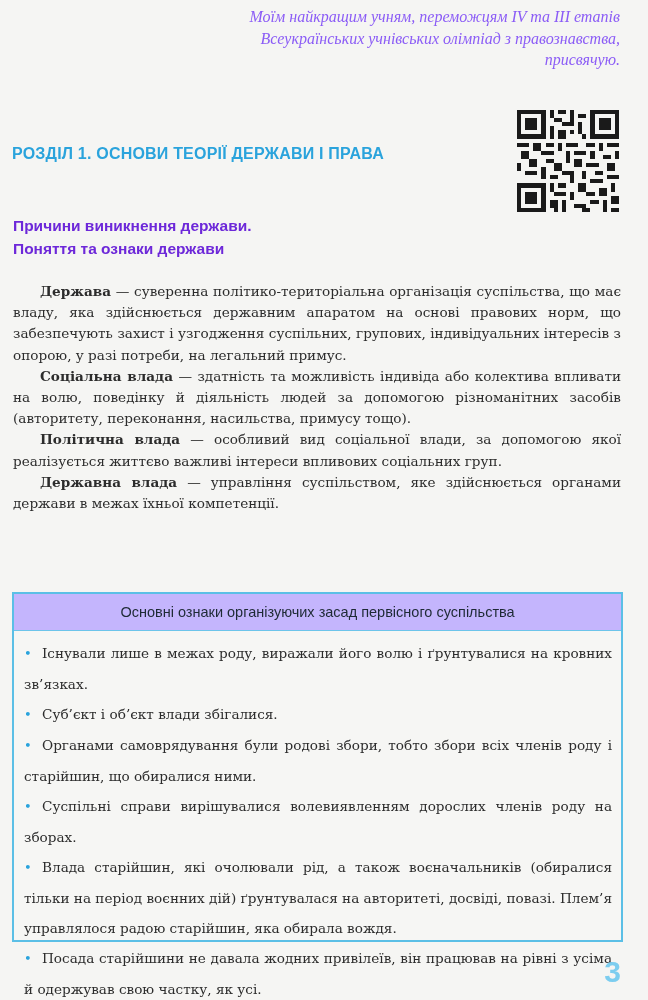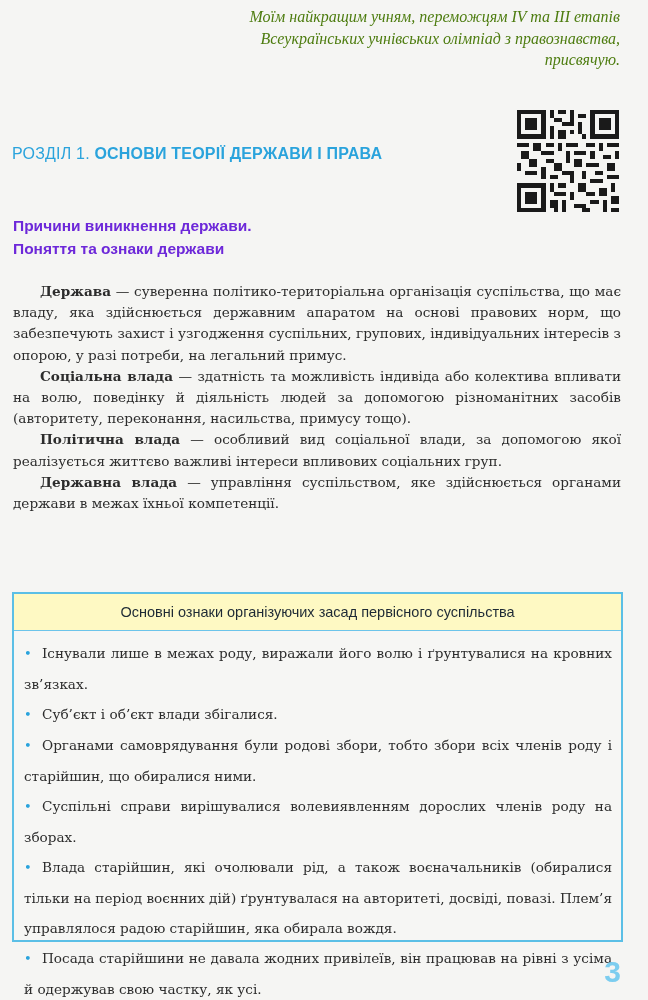--- a/index.html
+++ b/index.html
@@ -11,32 +11,32 @@
     font-family: "DejaVu Serif", "Liberation Serif", serif;
     color: #2a2a2a;
   }
   .dedication {
     position: absolute; right: 28px; top: 6px;
     text-align: right;
     font-family: "Liberation Serif", serif;
     font-style: italic;
     font-size: 16px;
     line-height: 21.5px;
-    color: #4d7c0f;
+    color: #8b5cf6;
   }
   .dedication div { white-space: nowrap; }
   .chapter {
     position: absolute; left: 12px; top: 145px;
     font-family: "Liberation Sans", sans-serif;
     font-size: 16px;
     color: #2aa3dc;
     letter-spacing: 0.2px;
     white-space: nowrap;
   }
-  .chapter .lbl { font-weight: normal; }
+  .chapter .lbl { font-weight: bold; }
   .chapter .ttl { font-weight: bold; }
   .qr {
     position: absolute; left: 517px; top: 110px;
     width: 102px; height: 102px;
   }
   .topic {
     position: absolute; left: 13px; top: 214px;
     font-family: "Liberation Sans", sans-serif;
     font-weight: bold;
     font-size: 15.5px;
@@ -54,21 +54,21 @@
   .body-text p { margin: 0; text-indent: 27px; }
   .body-text b { font-weight: bold; }
   .box {
     position: absolute; left: 12px; top: 592px;
     width: 607px; height: 346px;
     border: 2px solid #5bbfe6;
     background: #f6f6f4;
   }
   .box-header {
     height: 36px;
-    background: #fef9c3;
+    background: #c4b5fd;
     display: flex; align-items: center; justify-content: center;
     font-family: "Liberation Sans", sans-serif;
     font-size: 14.5px;
     color: #1e2a35;
     border-bottom: 1px solid #6cc4ea;
     text-align: right;
   }
   .box-list {
     list-style: none; margin: 0; padding: 7px 9px 0 10px;
     font-family: "DejaVu Serif", serif;

